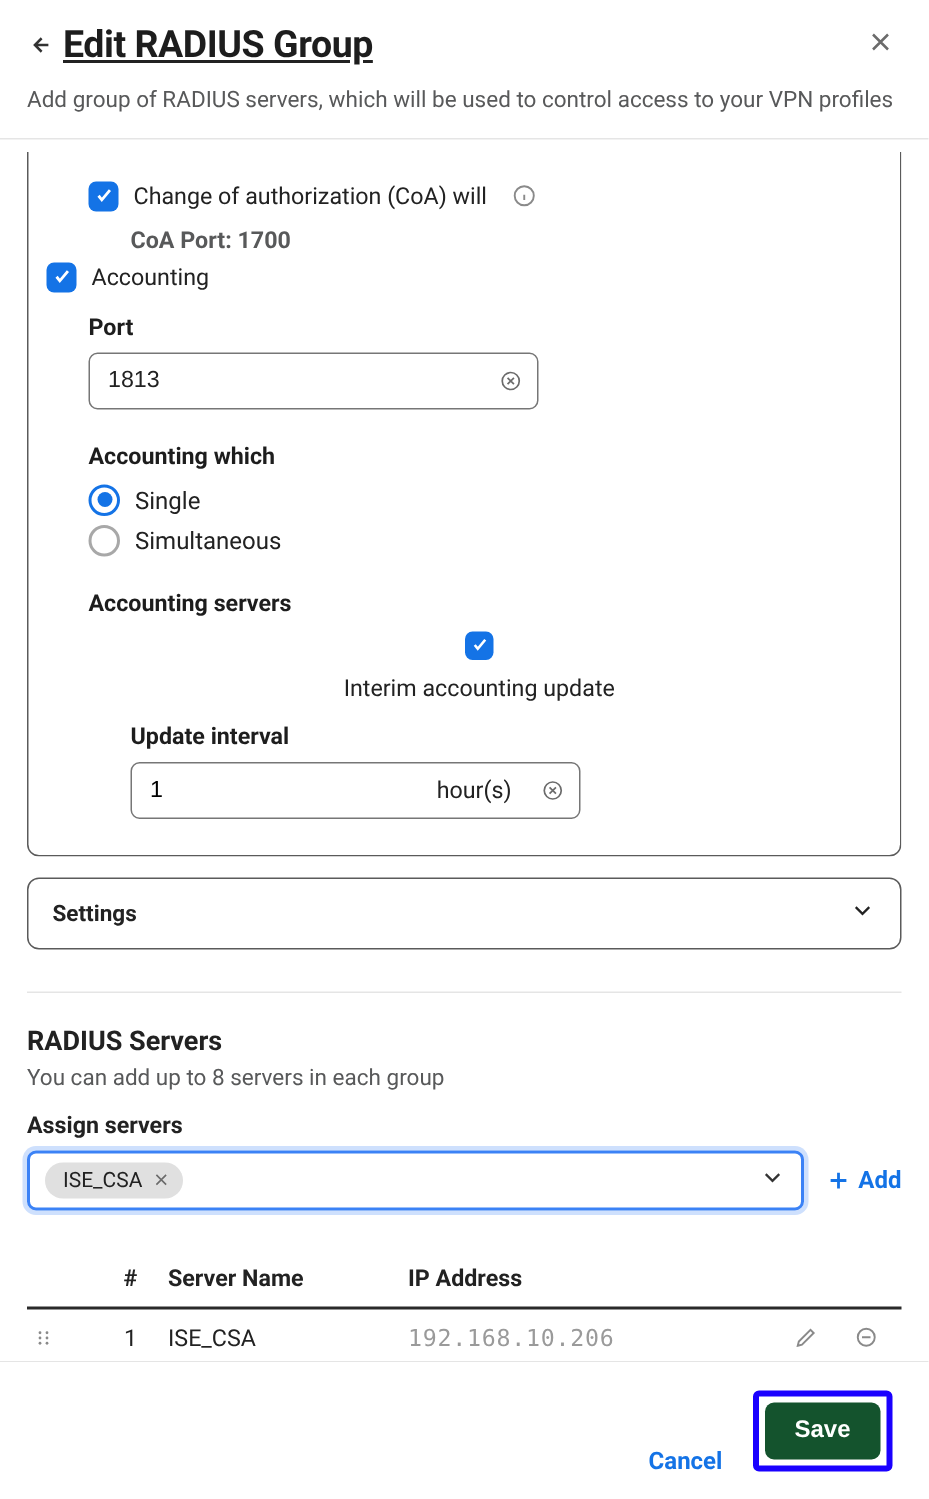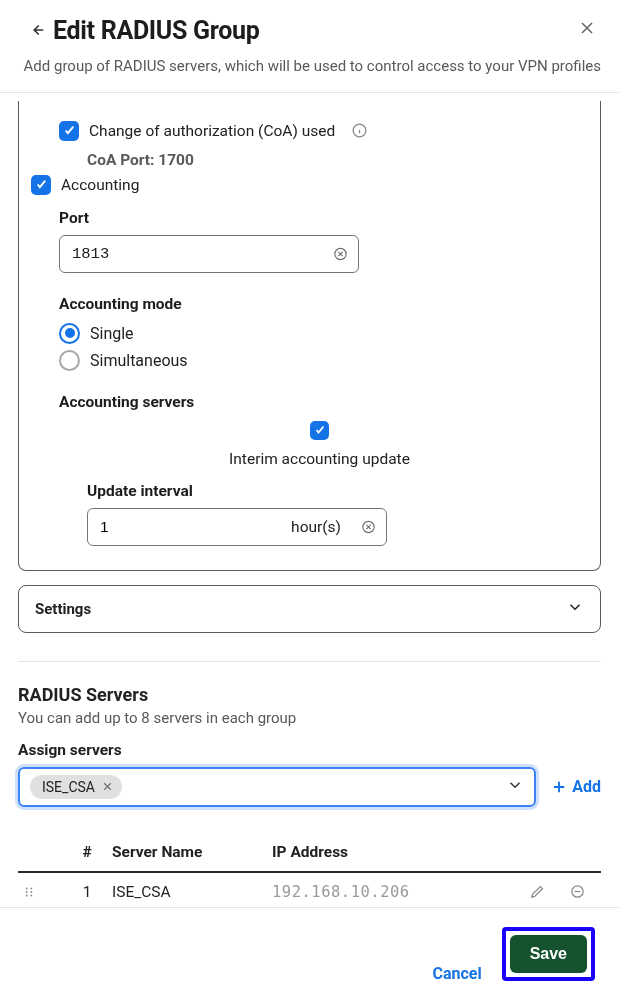--- a/index.html
+++ b/index.html
@@ -9,21 +9,22 @@
     width: 619px;
     height: 999px;
     overflow: hidden;
     position: relative;
     color: #222;
   }
   .header {
     display: flex;
     align-items: center;
     justify-content: space-between;
-    padding: 14px 18px 10px 29px;
+    padding: 14px 18px 10px 18px;
+    text-decoration: underline;
   }
   .header-left {
     display: flex;
     align-items: center;
     gap: 6px;
   }
   .back-arrow {
     display: inline-flex;
     align-items: center;
     color: #333;
@@ -37,21 +38,20 @@
   .close-btn {
     color: #6b6b6b;
     cursor: pointer;
     padding: 4px;
   }
   .subtitle {
     padding: 0 18px 14px 18px;
     font-size: 15px;
     color: #58595a;
     line-height: 1.45;
-    text-align: right;
   }
   .content-scroll {
     border-top: 1px solid #e5e5e5;
     height: 820px;
     overflow-y: scroll;
     position: relative;
   }
   
   .content-scroll::-webkit-scrollbar { width: 14px; }
   .content-scroll::-webkit-scrollbar-track { background: #f1f1f1; }
@@ -108,21 +108,20 @@
   }
   .text-input {
     width: 100%;
     height: 38px;
     border: 1.5px solid #767676;
     border-radius: 6px;
     padding: 0 40px 0 12px;
     font-size: 15.5px;
     color: #222;
     outline: none;
-    font-family: Liberation Mono, monospace;
   }
   .clear-x {
     position: absolute;
     right: 10px;
     top: 50%;
     transform: translateY(-50%);
     color: #6b6b6b;
     cursor: pointer;
     display:inline-flex;
   }
@@ -305,21 +304,21 @@
   <div class="inner">
 
     <div class="panel">
 
       <div class="check-row" style="margin-left:28px;">
         <span class="chk">
           <svg width="13" height="13" viewBox="0 0 24 24" fill="none" stroke="#fff" stroke-width="3.5">
               <path d="M5 12l4 5 10-12"></path>
             </svg>
         </span>
-        <span class="lbl">Change of authorization (CoA) used</span>
+        <span class="lbl">Change of authorization (CoA) will</span>
         <span class="info-icon">
           <svg width="17" height="17" viewBox="0 0 24 24" fill="none" stroke="currentColor" stroke-width="1.8">
               <circle cx="12" cy="12" r="9"></circle>
               <path d="M12 11v5M12 8h0.01"></path>
             </svg>
         </span>
       </div>
 
       <div class="coa-port">CoA Port: 1700</div>
 
@@ -337,21 +336,21 @@
         <div class="text-input-wrap">
           <input class="text-input" value="1813" style="">
           <span class="clear-x">
             <svg width="17" height="17" viewBox="0 0 24 24" fill="none" stroke="currentColor" stroke-width="1.6">
                 <circle cx="12" cy="12" r="8"></circle>
                 <path d="M9 9l6 6M15 9l-6 6"></path>
               </svg>
           </span>
         </div>
 
-        <div class="section-label">Accounting mode</div>
+        <div class="section-label">Accounting which</div>
         <div class="radio-row">
           <span class="radio checked"></span>
           <span class="lbl">Single</span>
         </div>
         <div class="radio-row">
           <span class="radio unchecked"></span>
           <span class="lbl">Simultaneous</span>
         </div>
 
         <div class="section-label">Accounting servers</div>

